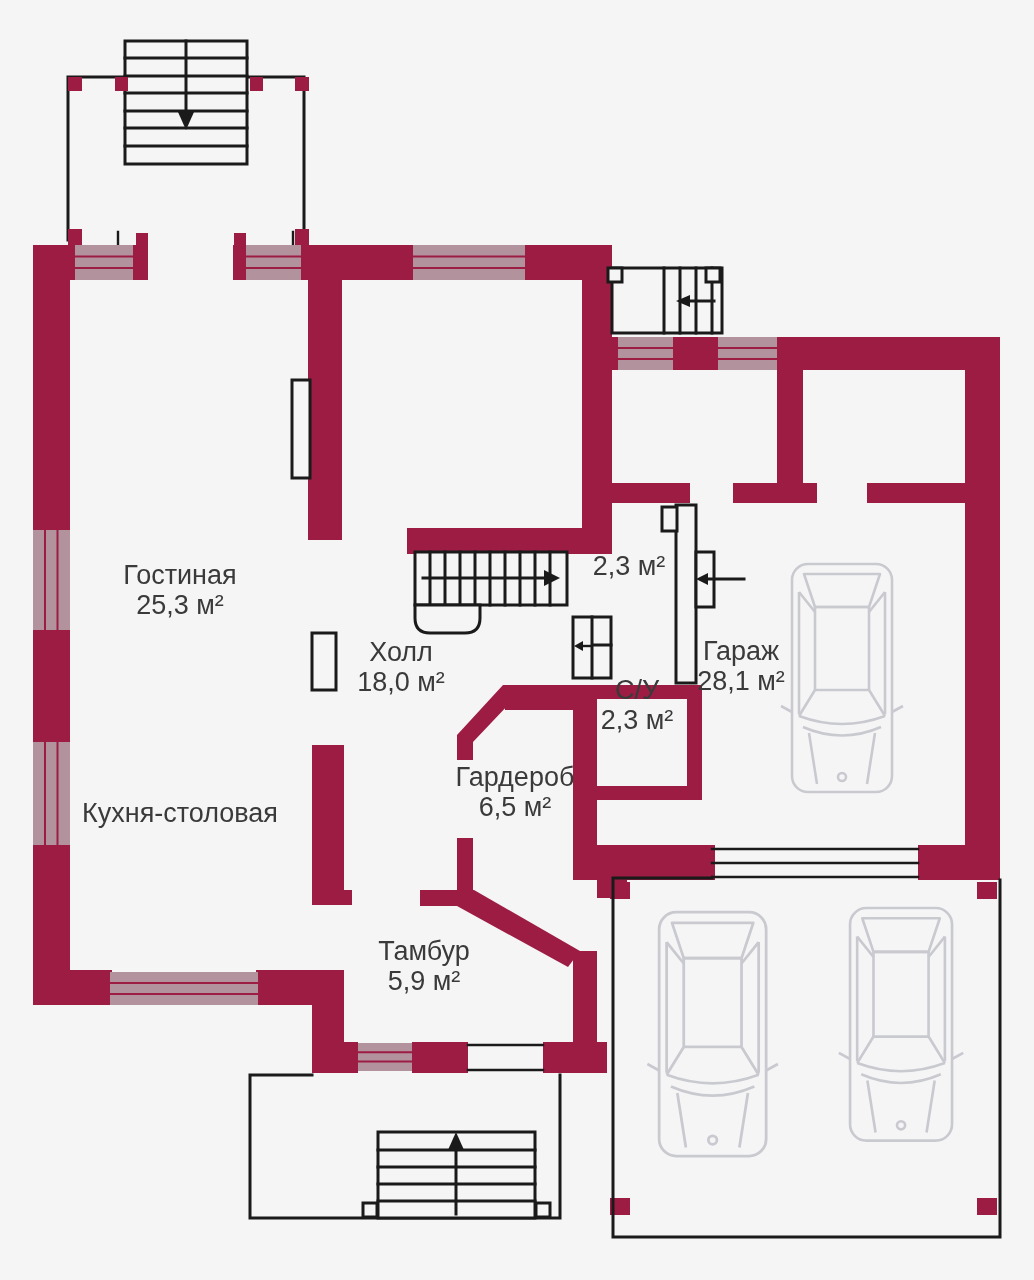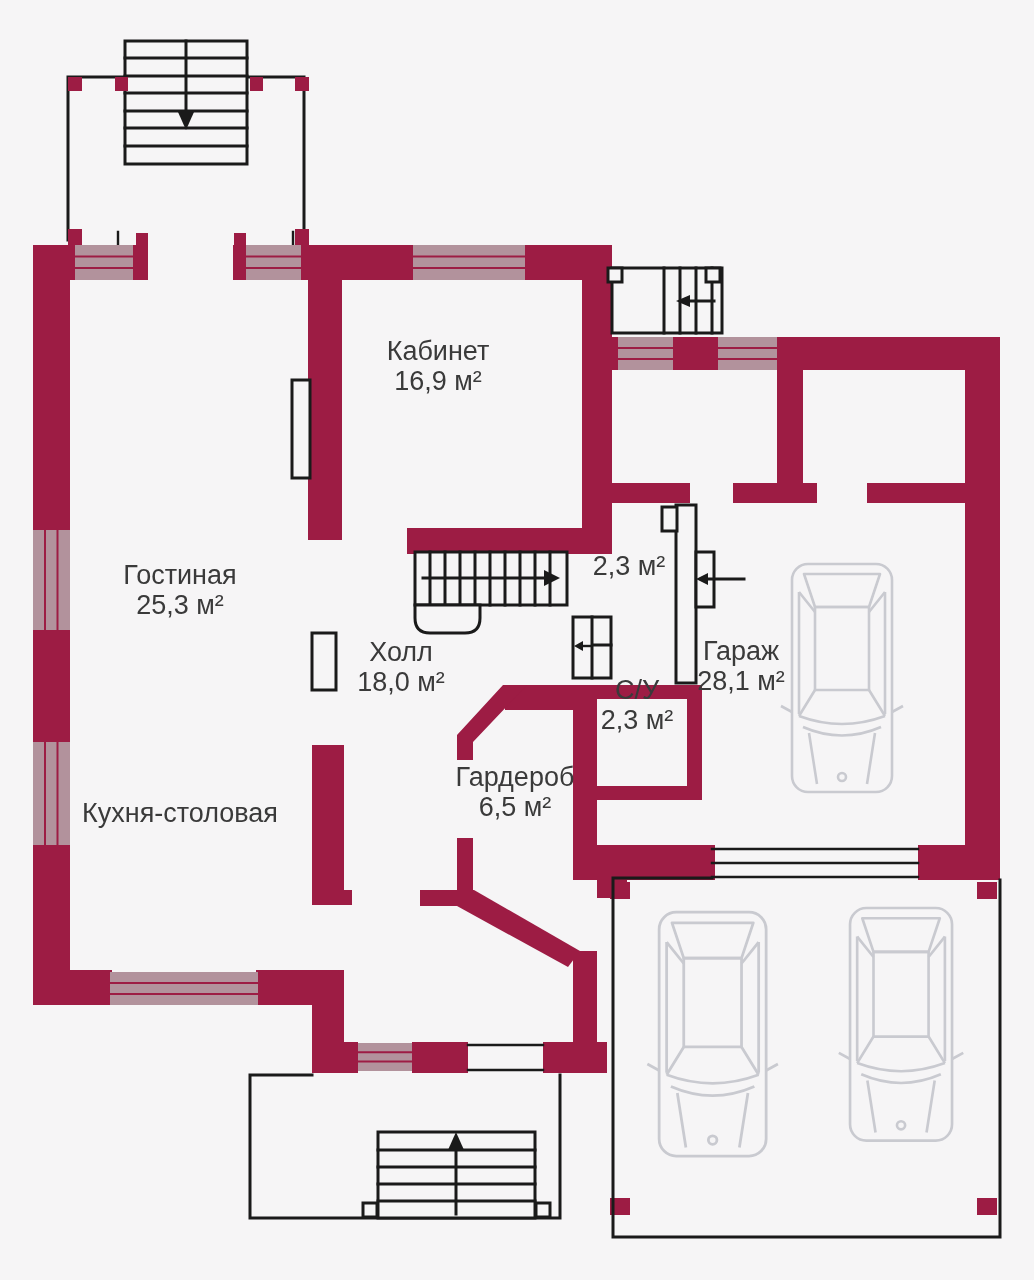--- a/index.html
+++ b/index.html
@@ -223,24 +223,20 @@
         </g>
     <g transform="translate(657,910) scale(1.07)">
           <use href="#car-shape"></use>
         </g>
     <g transform="translate(848,906) scale(1.02)">
           <use href="#car-shape"></use>
         </g>
   </g>
 </svg>
 
-  <div class="label" style="left:438px;top:336px">
-    <div>Кабинет</div>
-    <div>16,9 м²</div>
-  </div>
   <div class="label" style="left:180px;top:560px">
     <div>Гостиная</div>
     <div>25,3 м²</div>
   </div>
   <div class="label" style="left:401px;top:637px">
     <div>Холл</div>
     <div>18,0 м²</div>
   </div>
   <div class="label" style="left:629px;top:551px">
     <div>2,3 м²</div>
@@ -253,13 +249,17 @@
     <div>С/У</div>
     <div>2,3 м²</div>
   </div>
   <div class="label" style="left:515px;top:762px">
     <div>Гардероб</div>
     <div>6,5 м²</div>
   </div>
   <div class="label" style="left:180px;top:798px">
     <div>Кухня-столовая</div>
   </div>
+  <div class="label" style="left:424px;top:936px">
+    <div>Тамбур</div>
+    <div>5,9 м²</div>
+  </div>
 </div>
 
 </body></html>

